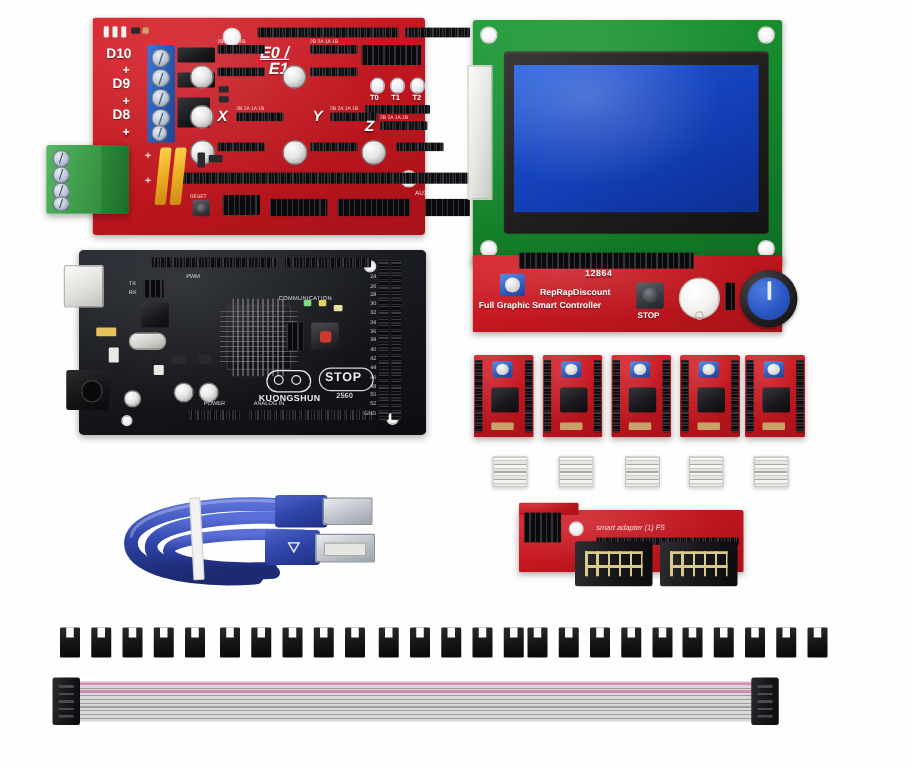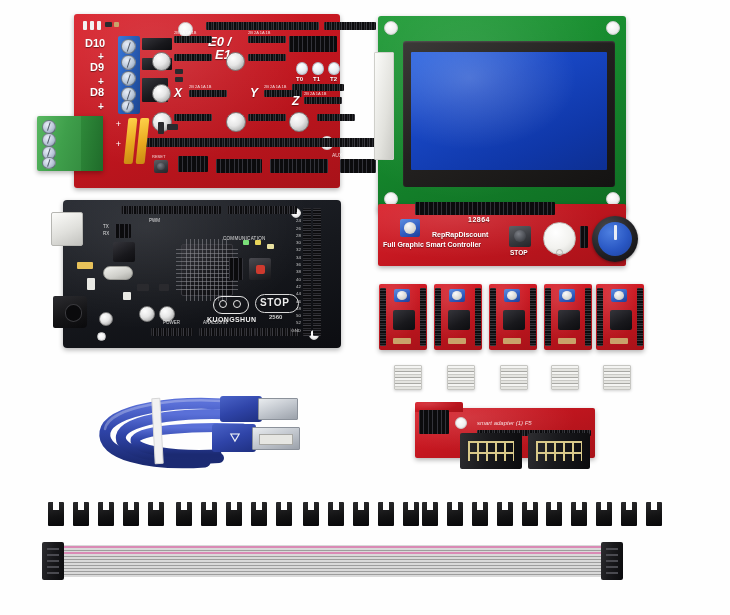--- a/index.html
+++ b/index.html
@@ -267,21 +267,21 @@
     <div class="pcb-label" style="left:24px; top:62px; font-size:10px;">+</div>
     <div class="pcb-label" style="left:16px; top:72px; font-size:11px;">D8</div>
     <div class="pcb-label" style="left:24px; top:87px; font-size:10px;">+</div>
 
     <div class="chip" style="left:68px; top:24px; width:30px; height:12px; border-radius:1px;"></div>
     <div class="chip" style="left:68px; top:44px; width:30px; height:12px; border-radius:1px;"></div>
     <div class="chip" style="left:68px; top:64px; width:26px; height:24px; border-radius:1px;"></div>
     <div class="smd" style="left:101px; top:55px; width:8px; height:5px;"></div>
     <div class="smd" style="left:101px; top:63px; width:8px; height:5px;"></div>
 
-    <div class="pcb-label" style="left:134px; top:20px; font-size:13px; font-style:italic;">E0 /</div>
+    <div class="pcb-label" style="left:134px; top:20px; font-size:13px; font-style:italic;text-decoration:underline;">E0 /</div>
     <div class="pcb-label" style="left:141px; top:33px; font-size:13px; font-style:italic;">E1</div>
 
     <div class="hdr" style="left:100px; top:22px; width:38px; height:7px;"></div>
     <div class="silk" style="left:100px; top:16px; font-size:4px;">2B 2A 1A 1B</div>
     <div class="hdr" style="left:100px; top:40px; width:38px; height:7px;"></div>
     <div class="cap" style="left:78px; top:38px; width:19px; height:19px;"></div>
 
     <div class="hdr" style="left:174px; top:22px; width:38px; height:7px;"></div>
     <div class="silk" style="left:174px; top:16px; font-size:4px;">2B 2A 1A 1B</div>
     <div class="hdr" style="left:174px; top:40px; width:38px; height:7px;"></div>

